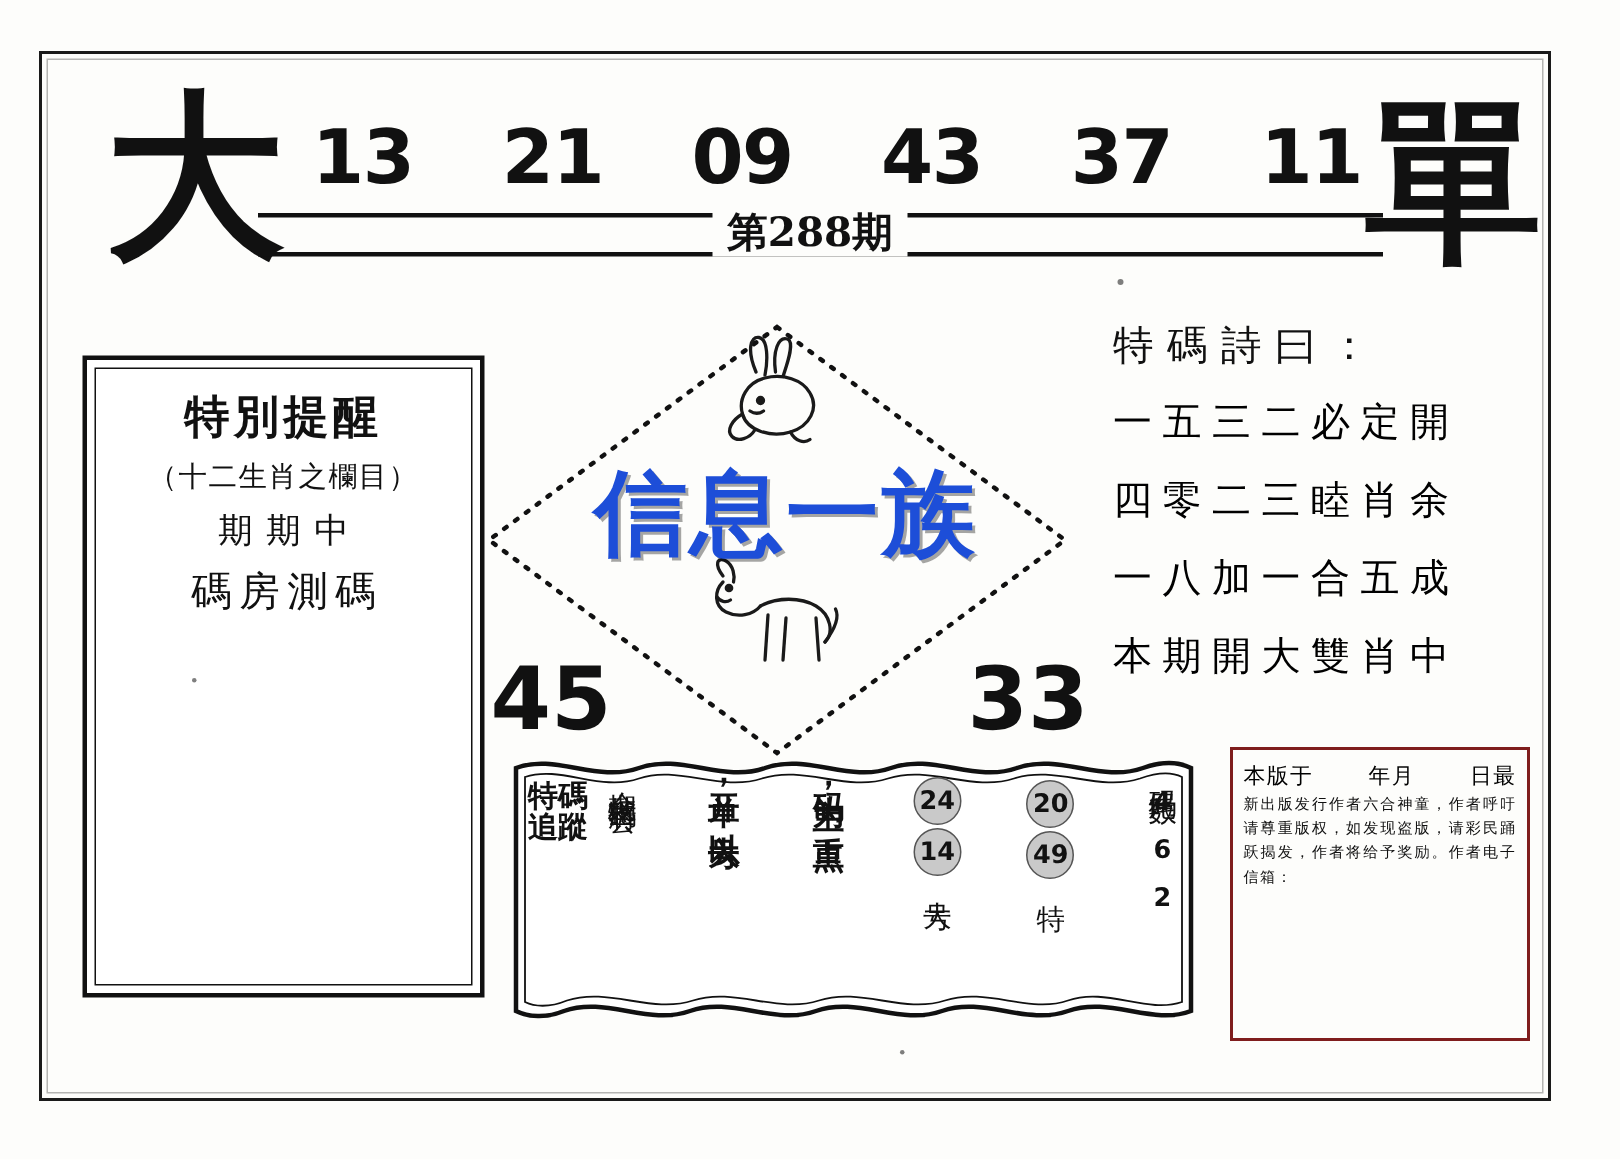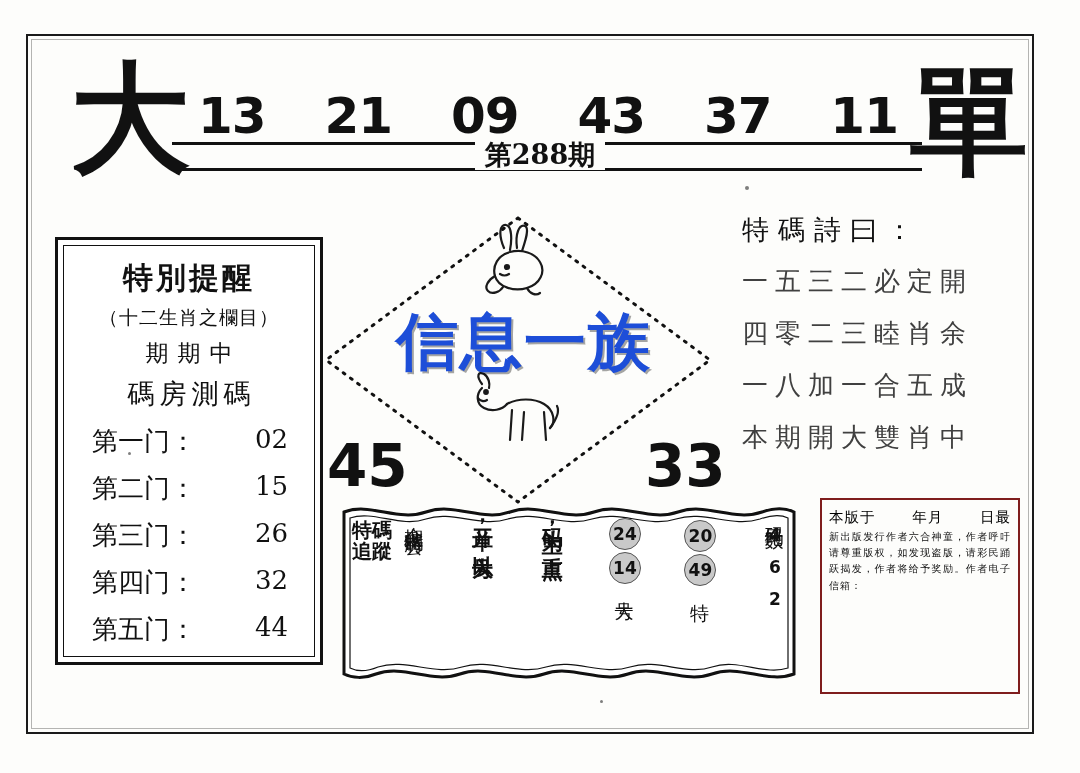--- a/index.html
+++ b/index.html
@@ -54,31 +54,30 @@
     right: 52px;
     top: 62px;
     font-family: "DejaVu Serif", serif;
     font-size: 118px;
     font-weight: bold;
     line-height: 1;
     color: #111;
   }
   .draw-numbers {
     position: absolute;
-    left: 198px;
+    left: 208px;
     top: 76px;
     width: 700px;
     display: flex;
     justify-content: space-between;
     align-items: flex-end;
     font-family: "DejaVu Sans", sans-serif;
     font-size: 50px;
     font-weight: bold;
     color: #111;
-    margin-top: 11px;
   }
   .draw-numbers span { letter-spacing: -1px; }
   .header-rule-top {
     position: absolute;
     left: 172px;
     top: 142px;
     width: 750px;
     height: 3px;
     background: #111;
   }
@@ -236,21 +235,21 @@
   .poem-title {
     font-family: "DejaVu Serif", serif;
     font-size: 27px;
     color: #111;
     letter-spacing: 9px;
     margin-bottom: 16px;
   }
   .poem-line {
     font-family: "DejaVu Serif", serif;
     font-size: 26px;
-    color: #404040;
+    color: #000000;
     letter-spacing: 7px;
     margin-bottom: 17px;
     white-space: nowrap;
   }
 
   
   .scroll-box {
     position: absolute;
     left: 340px;
     top: 498px;
@@ -387,37 +386,20 @@
   <div class="header-rule-top"></div>
   <div class="header-rule-bottom"></div>
   <div class="issue-label"><span>第288期</span></div>
 
   <div class="left-panel">
     <div class="left-panel-inner">
       <div class="lp-title">特別提醒</div>
       <div class="lp-sub">（十二生肖之欄目）</div>
       <div class="lp-sub2">期期中</div>
       <div class="lp-sub3">碼房測碼</div>
-      <div class="door-list">
-        <div class="door-row">
-          <span>第一门：</span><span class="dnum">02</span>
-        </div>
-        <div class="door-row">
-          <span>第二门：</span><span class="dnum">15</span>
-        </div>
-        <div class="door-row">
-          <span>第三门：</span><span class="dnum">26</span>
-        </div>
-        <div class="door-row">
-          <span>第四门：</span><span class="dnum">32</span>
-        </div>
-        <div class="door-row">
-          <span>第五门：</span><span class="dnum">44</span>
-        </div>
-      </div>
     </div>
   </div>
 
   <div class="diamond">
     <svg width="400" height="300" viewBox="0 0 400 300">
       <polygon points="200,8 392,150 200,292 8,150" fill="none" stroke="#111" stroke-width="3" stroke-dasharray="2 7" stroke-linecap="round"></polygon>
     </svg>
   </div>
 
   <div class="rabbit">

